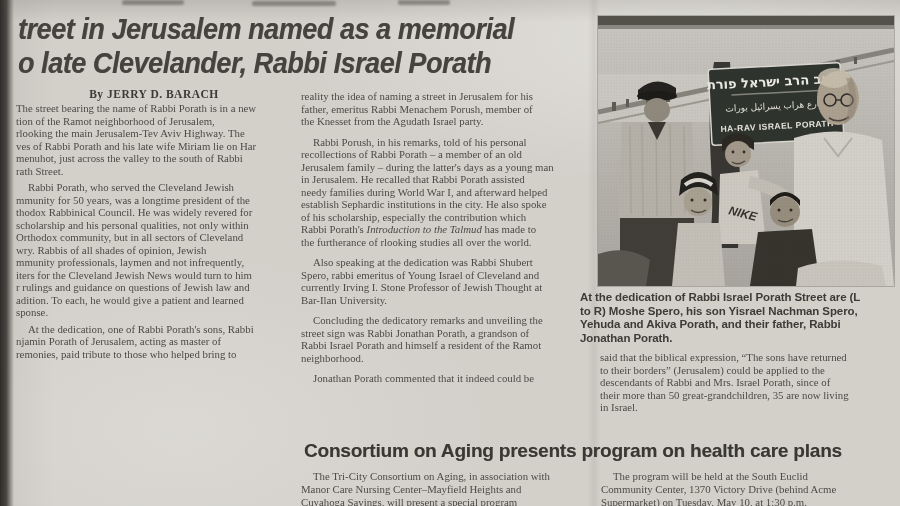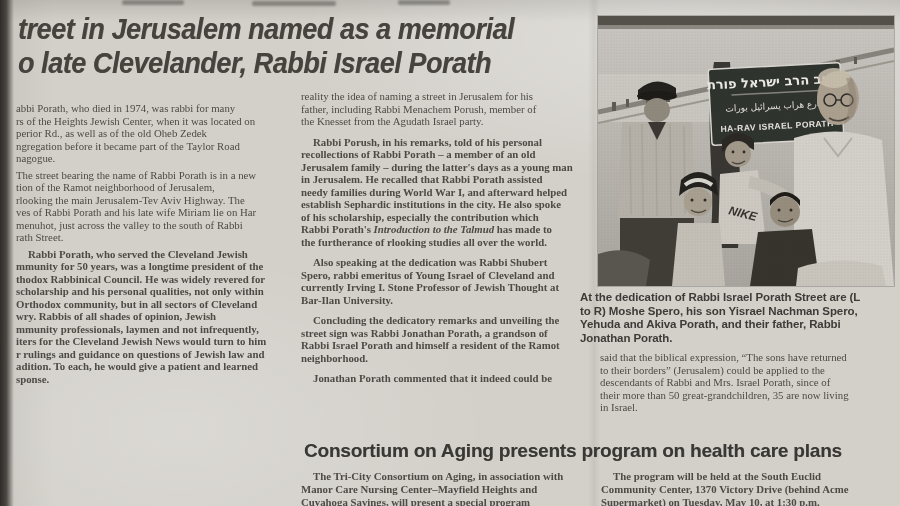--- a/index.html
+++ b/index.html
@@ -28,21 +28,21 @@
     transform:scaleX(0.9);transform-origin:left top;
     text-shadow:0.4px 0.4px 0.5px rgba(60,58,54,0.45);
   }
   .byline{
     position:absolute;left:16px;top:88px;width:276px;text-align:center;
     font-weight:bold;font-size:11.5px;letter-spacing:0.5px;color:#3c3a36;
   }
   .col{position:absolute;font-size:10.8px;line-height:12.5px;text-align:justify;}
   .col p{margin:0 0 4px 0;white-space:pre-line;}
   .col2 p{margin-bottom:8px;}
-  .indent{text-indent:12px;font-weight:bold;}
+  .indent{text-indent:12px;}
   .book-title{font-style:italic;}
   .col1{left:16px;top:102px;width:276px;}
   .col2{left:301px;top:90px;width:285px;}
   .col3{left:600px;top:351px;width:292px;}
   .photo{
     position:absolute;left:598px;top:16px;width:296px;height:270px;
     box-shadow:0 0 0 1px rgba(90,88,83,0.35);
     background:#b5b2ac;
   }
   .photo svg{display:block;width:100%;height:100%;}
@@ -77,49 +77,48 @@
 
   <div class="top-frag" style="left:122px;top:0;width:62px;"></div>
   <div class="top-frag" style="left:252px;top:1px;width:84px;"></div>
   <div class="top-frag" style="left:398px;top:0;width:52px;"></div>
 
   <div class="headline">
     <div>treet in Jerusalem named as a memorial</div>
     <div>o late Clevelander, Rabbi Israel Porath</div>
   </div>
 
+  <div class="byline">By JERRY D. BARACH</div>
 
   <div class="col col1">
-    <p>abbi Porath, who died in 1974, was rabbi for many
-rs of the Heights Jewish Center, when it was located on
-perior Rd., as well as of the old Oheb Zedek
-ngregation before it became part of the Taylor Road
-nagogue.</p>
     <p>The street bearing the name of Rabbi Porath is in a new
 tion of the Ramot neighborhood of Jerusalem,
 rlooking the main Jerusalem-Tev Aviv Highway. The
 ves of Rabbi Porath and his late wife Miriam lie on Har
 menuhot, just across the valley to the south of Rabbi
 rath Street.</p>
     <p class="indent">Rabbi Porath, who served the Cleveland Jewish
 mmunity for 50 years, was a longtime president of the
 thodox Rabbinical Council. He was widely revered for
 scholarship and his personal qualities, not only within
 Orthodox community, but in all sectors of Cleveland
 wry. Rabbis of all shades of opinion, Jewish
 mmunity professionals, laymen and not infrequently,
 iters for the Cleveland Jewish News would turn to him
 r rulings and guidance on questions of Jewish law and
 adition. To each, he would give a patient and learned
 sponse.</p>
+    <p class="indent">At the dedication, one of Rabbi Porath's sons, Rabbi
+njamin Porath of Jerusalem, acting as master of
+remonies, paid tribute to those who helped bring to</p>
   </div>
 
   <div class="col col2">
     <p>reality the idea of naming a street in Jerusalem for his
-father, including Rabbi Menachem Porush, member of
+father, emeritus Rabbi Menachem Porush, member of
 the Knesset from the Agudath Israel party.</p>
     <p class="indent"><span>Rabbi Porush, in his remarks, told of his personal
 recollections of Rabbi Porath – a member of an old
 Jerusalem family – during the latter's days as a young man
 in Jerusalem. He recalled that Rabbi Porath assisted
 needy families during World War I, and afterward helped
 establish Sephardic institutions in the city. He also spoke
 of his scholarship, especially the contribution which
 Rabbi Porath's </span><span class="book-title">Introduction to the Talmud</span><span> has made to
 the furtherance of rlooking studies all over the world.</span></p>

